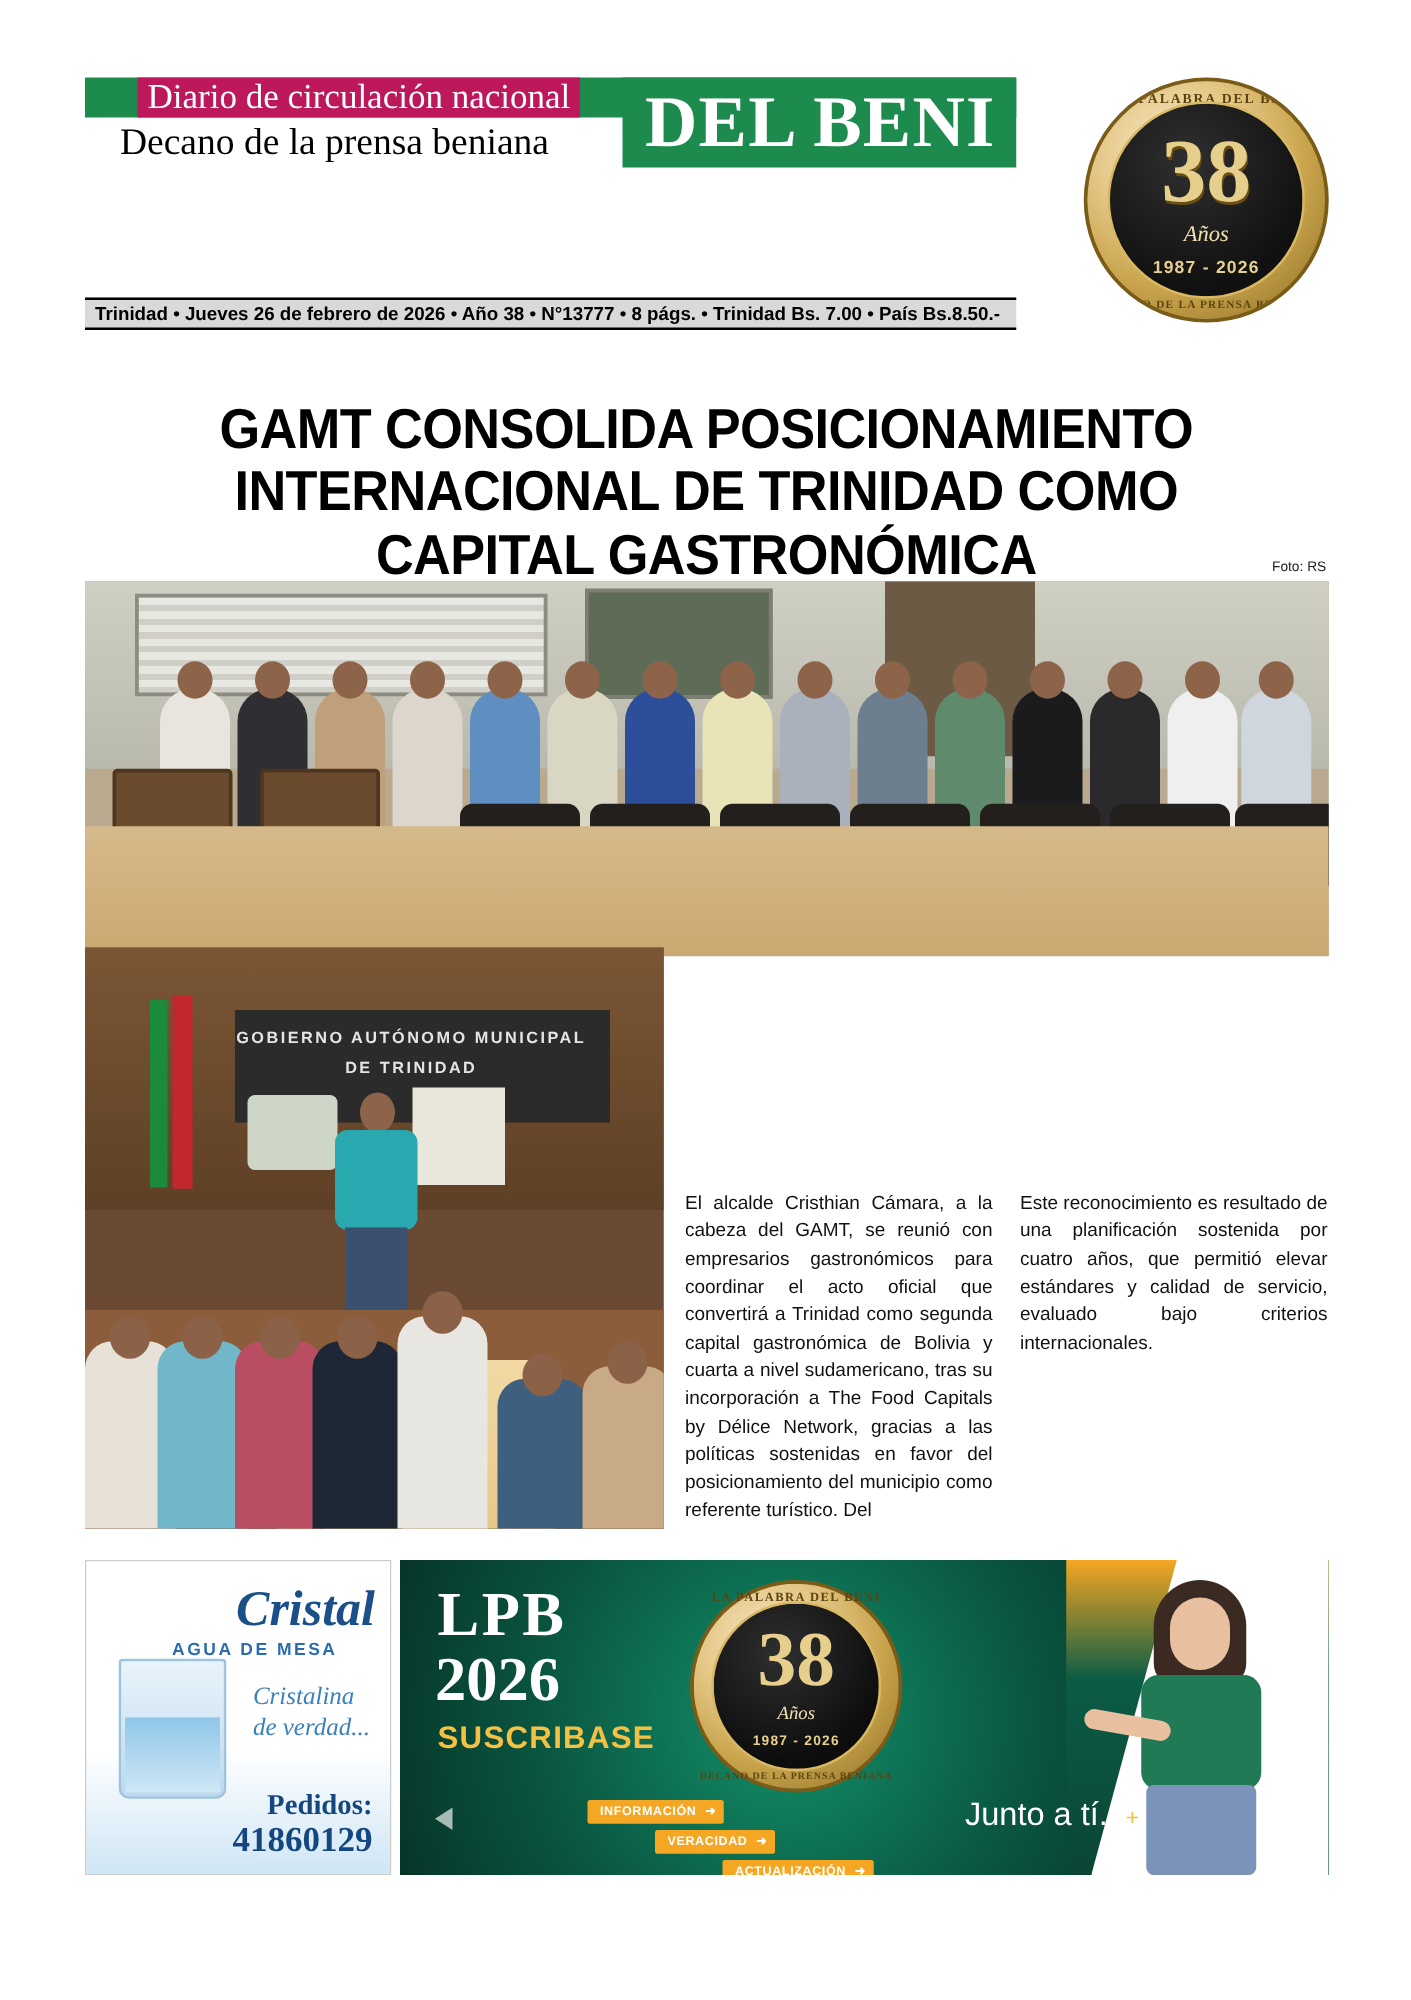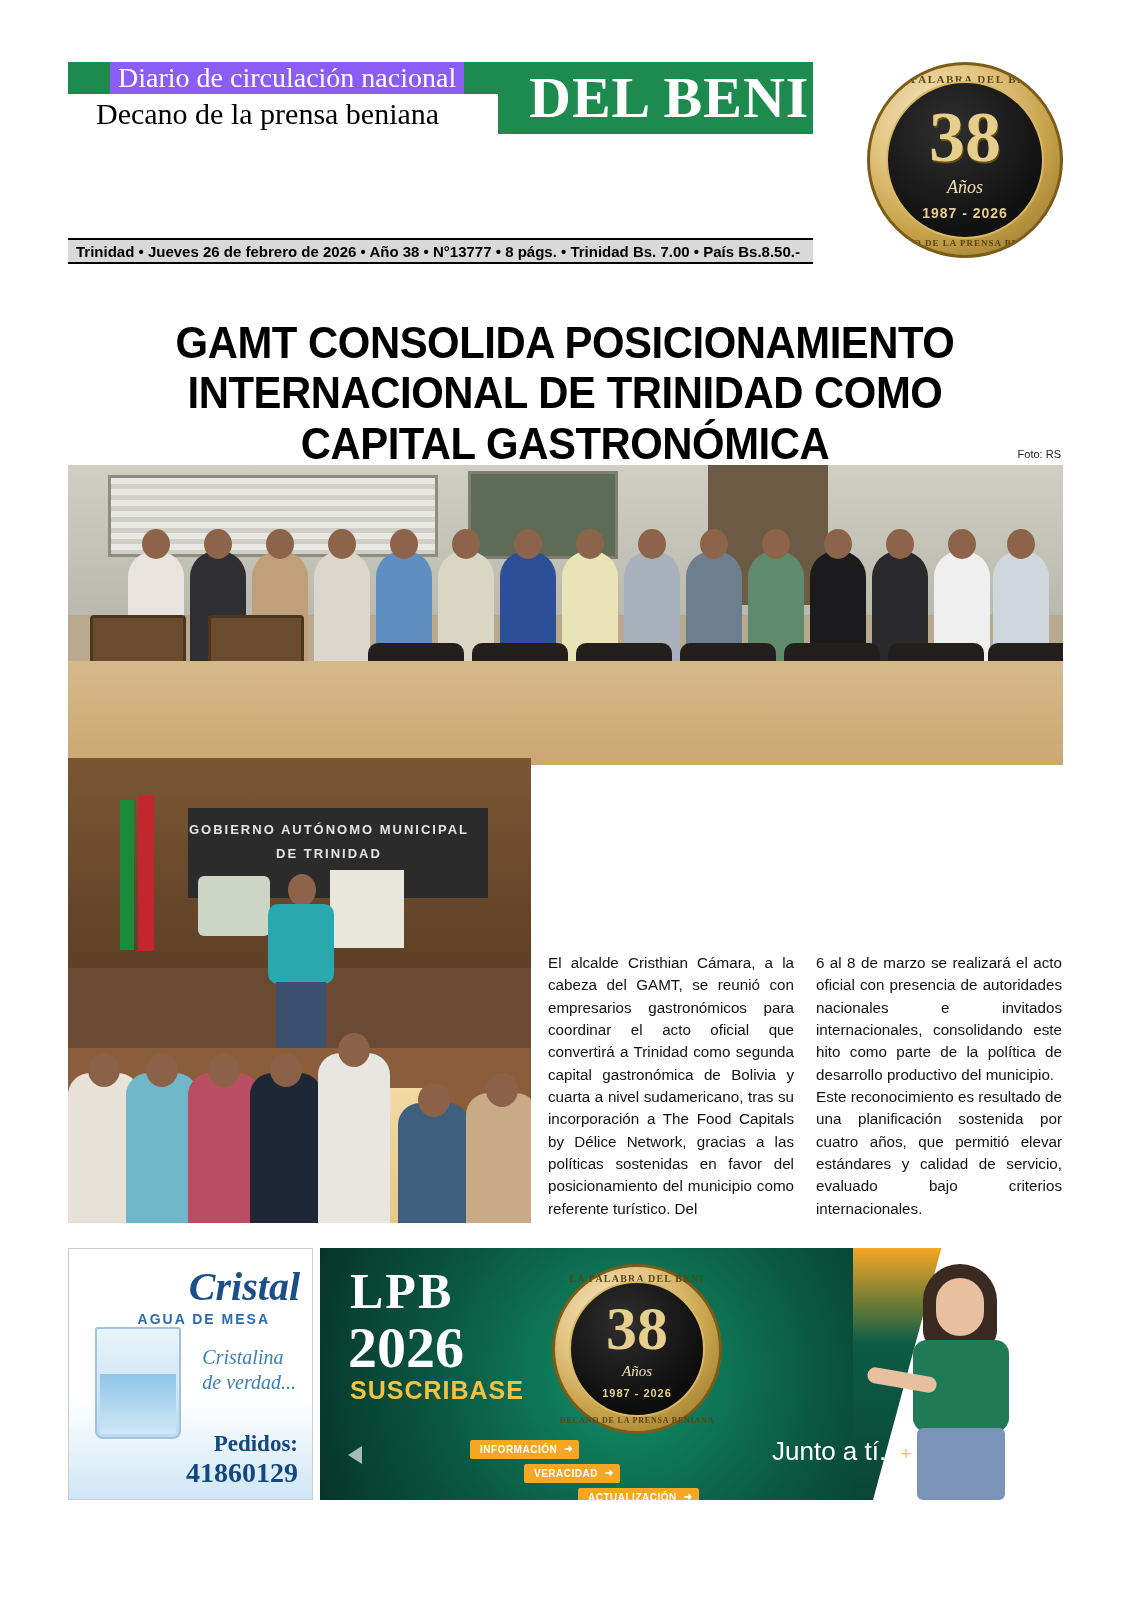--- a/index.html
+++ b/index.html
@@ -60,35 +60,35 @@
     width: 315px;
     height: 72px;
     background: #1e8b4e;
   }
   .mh-sub1 {
     position: absolute;
     left: 42px; top: 0px;
     font-family: "Liberation Serif", serif;
     font-size: 28px;
     color: #ffffff;
-    background: #8b5cf6;
+    background: #be185d;
     padding: 0 8px;
     line-height: 32px;
   }
   .mh-sub2 {
     position: absolute;
     left: 28px; top: 33px;
     font-family: "Liberation Serif", serif;
     font-size: 30px;
     color: #000000;
     line-height: 38px;
   }
   .mh-delbeni {
     position: absolute;
-    left: 461px; top: 6px;
+    left: 448px; top: 6px;
     font-family: "Liberation Serif", serif;
     font-weight: bold;
     font-size: 58px;
     color: #ffffff;
     letter-spacing: 1px;
     line-height: 60px;
   }
   .mh-infoband {
     position: absolute;
     left: 0; top: 178px;
@@ -393,21 +393,21 @@
     font-family: "Liberation Serif", serif;
     font-weight: bold;
     font-size: 50px;
     color: #ffffff;
     letter-spacing: 2px;
   }
   .lpb-year {
     position: absolute; left: 28px; top: 66px;
     font-family: "Liberation Serif", serif;
     font-weight: bold;
-    font-size: 58px;
+    font-size: 50px;
     color: #ffffff;
   }
   .lpb-susc {
     position: absolute; left: 30px; top: 128px;
     font-family: "Liberation Sans", sans-serif;
     font-weight: bold;
     font-size: 25px;
     color: #f5c142;
     letter-spacing: 1px;
   }
@@ -604,21 +604,20 @@
     <div class="ps-aud" style="left:398px;background:#c8ab86;height:130px;">
         <span class="h"></span>
       </div>
   </div>
 
   <div class="article">
     <div class="col">
       <p>El alcalde Cristhian Cámara, a la cabeza del GAMT, se reunió con empresarios gastronómicos para coordinar el acto oficial que convertirá a Trinidad como segunda capital gastronómica de Bolivia y cuarta a nivel sudamericano, tras su incorporación a The Food Capitals by Délice Network, gracias a las políticas sostenidas en favor del posicionamiento del municipio como referente turístico. Del</p>
     </div>
     <div class="col">
-      <p>6 al 8 de marzo se realizará el acto oficial con presencia de autoridades nacionales e invitados internacionales, consolidando este hito como parte de la política de desarrollo productivo del municipio.</p>
       <p>Este reconocimiento es resultado de una planificación sostenida por cuatro años, que permitió elevar estándares y calidad de servicio, evaluado bajo criterios internacionales.</p>
     </div>
   </div>
 
   <div class="ad-cristal">
     <div class="glass">
       <div class="water"></div>
     </div>
     <div class="cristal-logo">Cristal</div>
     <div class="cristal-sub">AGUA DE MESA</div>

